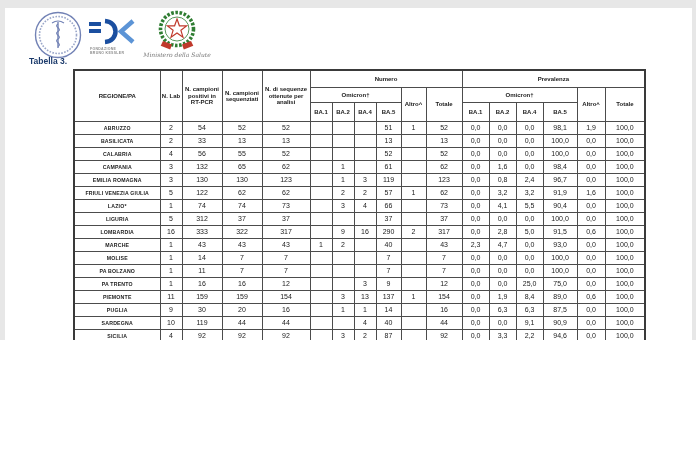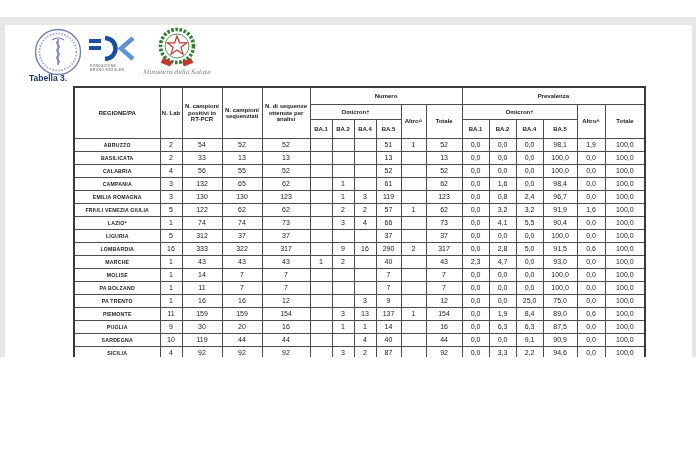--- a/index.html
+++ b/index.html
@@ -1,17 +1,17 @@
 <!DOCTYPE html>
 <html><head>
 <meta charset="utf-8">
 <style>
   html,body{margin:0;padding:0;}
   .screen{position:relative;width:696px;height:340px;background:#e7e7e7;overflow:hidden;
-          font-family:"Liberation Sans",sans-serif;margin-top:17px;}
+          font-family:"Liberation Sans",sans-serif;}
   .sheet{position:absolute;left:5px;top:8px;width:687px;height:456px;background:#ffffff;}
 
   
   .logo{position:absolute;}
   .logo-iss{left:28px;top:1px;width:50px;height:52px;}
   .logo-fbk{left:84px;top:9px;width:60px;height:46px;}
   .fbk-caption{position:absolute;left:1px;top:30px;width:58px;font-size:3.5px;line-height:4px;
                color:#8f8f8f;font-weight:bold;letter-spacing:.3px;}
   .logo-min{left:134px;top:0px;width:70px;height:56px;}
   .min-caption{position:absolute;left:-4px;top:43px;width:84px;text-align:center;

